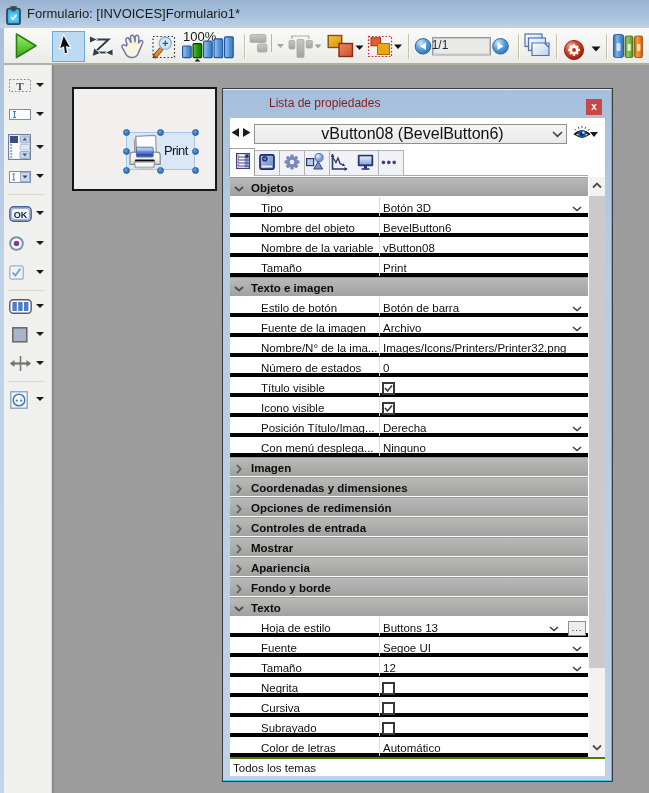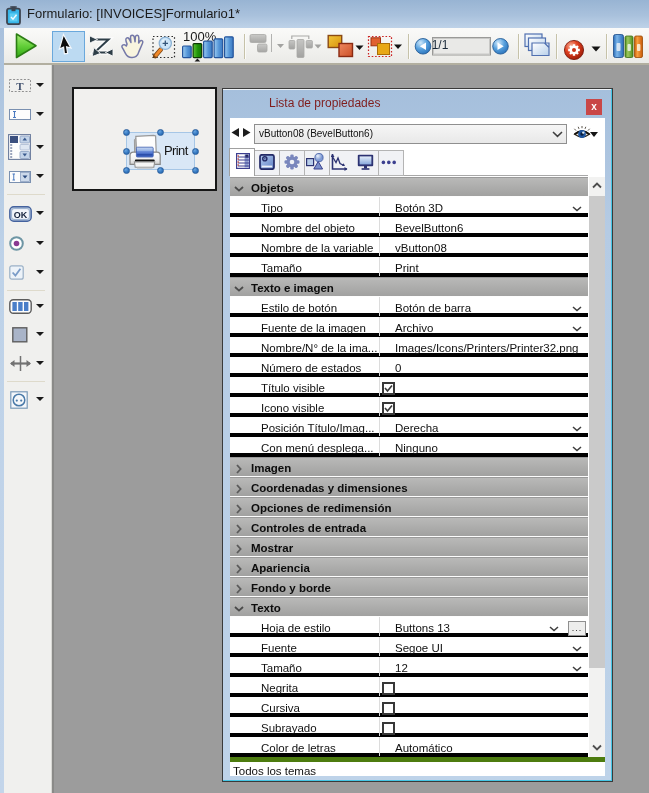--- a/index.html
+++ b/index.html
@@ -37,49 +37,49 @@
   background:linear-gradient(#a5bfdc, #b5cbe4 20%, #bed3e9); }
 #ptop  { left:223px; top:89px; width:388px; height:1px; background:#eef3f8; }
 #ptitle { left:232px; top:96px; font-size:12px; color:#7f1d1d;margin-left:37px; }
 #pclose { left:586px; top:99px; width:16px; height:16px; background:#c94747;
   color:#fff; font-size:10px; font-weight:bold; text-align:center; line-height:16px; }
 #pcontent { left:230px; top:118px; width:375px; height:658px; background:#ffffff; }
 
 
 #combo { left:254px; top:124px; width:313px; height:20px;
   background:linear-gradient(#f6f6f6,#e8e8e8); border:1px solid #8f8f8f;
-  font-size:10px; color:#111; line-height:18px; padding-left:4px; }
+  font-size:16px; color:#111; line-height:18px; padding-left:4px;text-align:center; }
 
 
 .tab { top:150px; width:25px; height:26px; background:#f1f2f5;
   border:1px solid #b4b4b4; border-left:none; }
 #tab1 { left:229px; top:148px; width:26px; height:28px; background:#fff;
   border:1px solid #a0a0a0; border-bottom:none; }
 #tabline { left:230px; top:175px; width:358px; height:1px; background:#a8a8a8; }
 
 
 #grid { left:230px; top:177px; width:358px; font-size:11.5px; color:#111; }
 .hdr { position:relative; height:20px; background:linear-gradient(#b9b9b8,#a1a1a0);
   border-top:1px solid #9a9a9a; border-bottom:1px solid #fdfdfd;
   font-weight:bold; line-height:21px; padding-left:21px; color:#0c0c0c; }
 .row { position:relative; height:20px; border-bottom:4px solid #000000; background:#fff; }
 .row .lab { position:absolute; left:31px; top:0; line-height:23px; white-space:pre; }
 .row .div { position:absolute; left:149px; top:0; width:1px; height:19px; background:#dcdcdc; }
-.row .val { position:absolute; left:153px; top:0; line-height:23px; white-space:pre;margin-left:12px; }
+.row .val { position:absolute; left:153px; top:0; line-height:23px; white-space:pre; }
 .chev { position:absolute; left:342px; top:8.5px; }
 .hchev { position:absolute; left:4px; top:8px; }
 .cbx { position:absolute; left:152px; top:5px; width:13px; height:13px; border:2px solid #383838; background:#fff; }
 
 
 #sbar { left:589px; top:177px; width:16px; height:580px; background:#f2f2f1; }
 #sthumb { left:589px; top:196px; width:16px; height:472px; background:#cacaca; }
 
 
 #pstatus { left:230px; top:757px; width:375px; height:19px; background:#fff;
-  border-top:5px solid #4d7c0f; font-size:11.5px; color:#111; line-height:18px; padding-left:3px; }
+  border-top:2px solid #4d7c0f; font-size:11.5px; color:#111; line-height:18px; padding-left:3px; }
 </style>
 </head>
 <body>
 <div class="abs" id="titlebar"></div>
 <svg class="abs" style="left:6px;top:6px" width="15" height="19">
   <rect x="1" y="2.6" width="13" height="15.6" rx="2" fill="#37b5e8" stroke="#3d4450" stroke-width="1.8"></rect>
   <rect x="5.5" y="0.6" width="4" height="4.6" fill="#3d4450"></rect>
   <rect x="4" y="0.2" width="7" height="1.6" rx="0.8" fill="#3d4450"></rect>
   <rect x="3.6" y="7.4" width="7.8" height="8" fill="#5ecdf2"></rect>
   <path d="M5 11 L7 13.2 L10.5 8.8" stroke="#f2fbfe" stroke-width="1.4" fill="none"></path>

